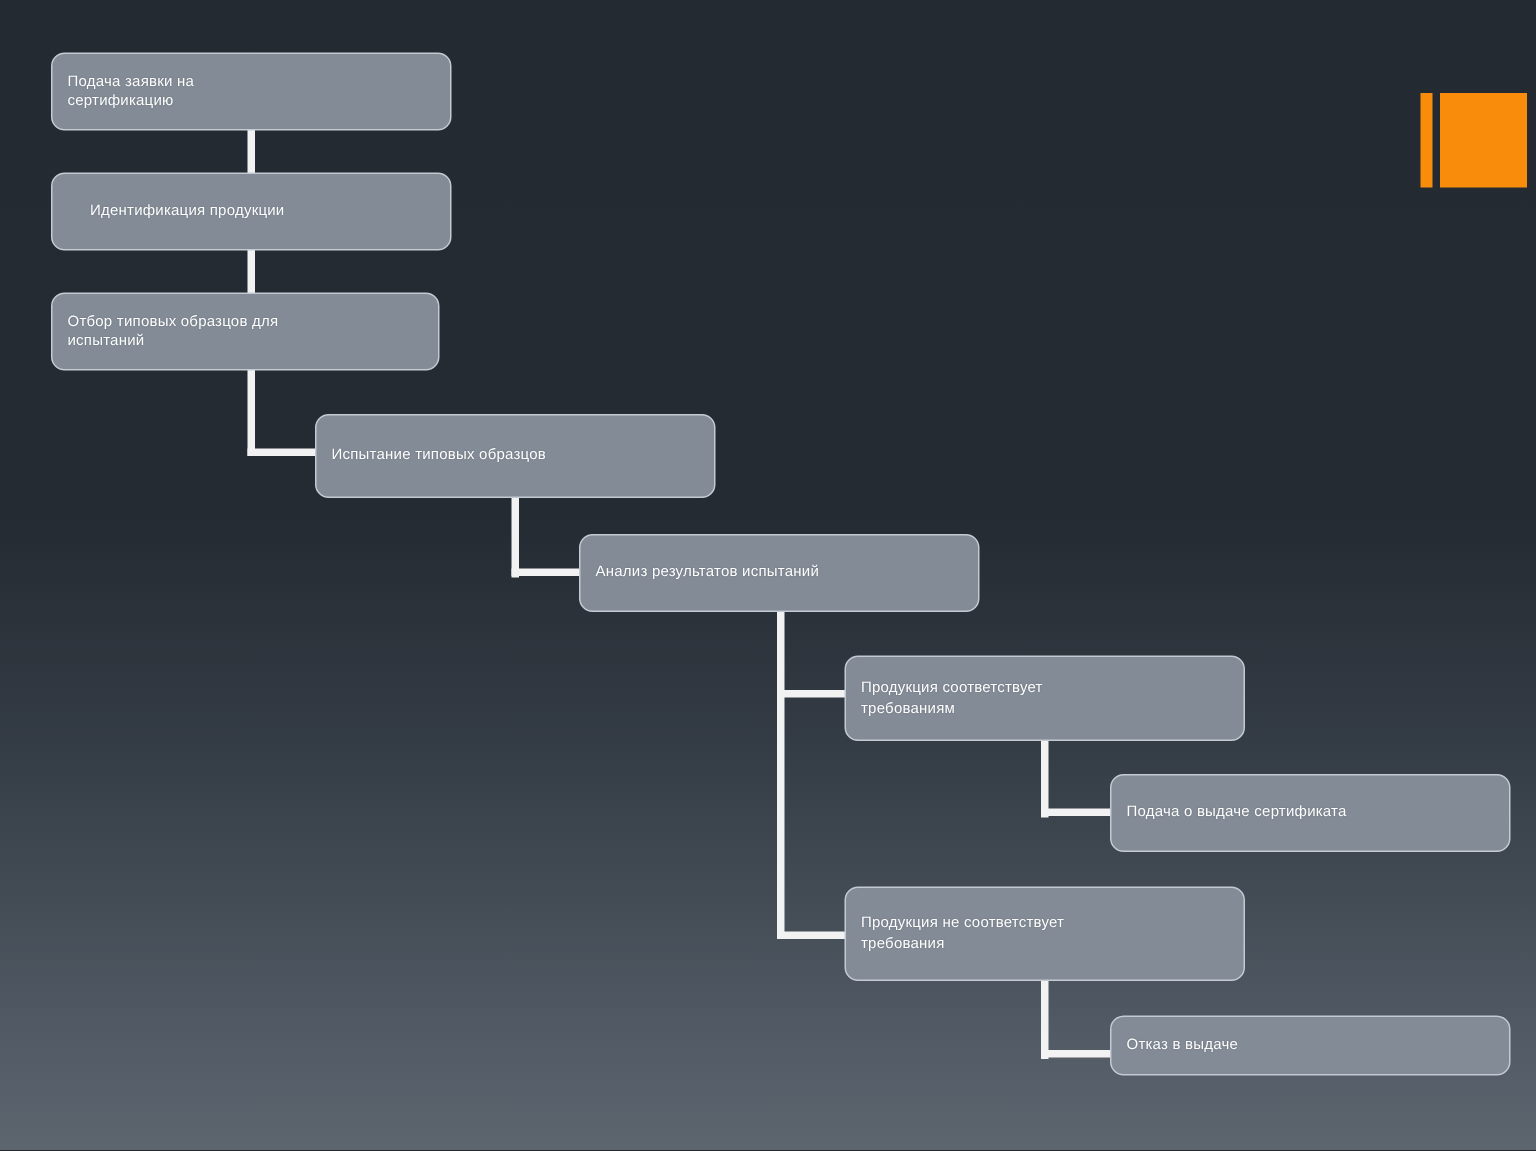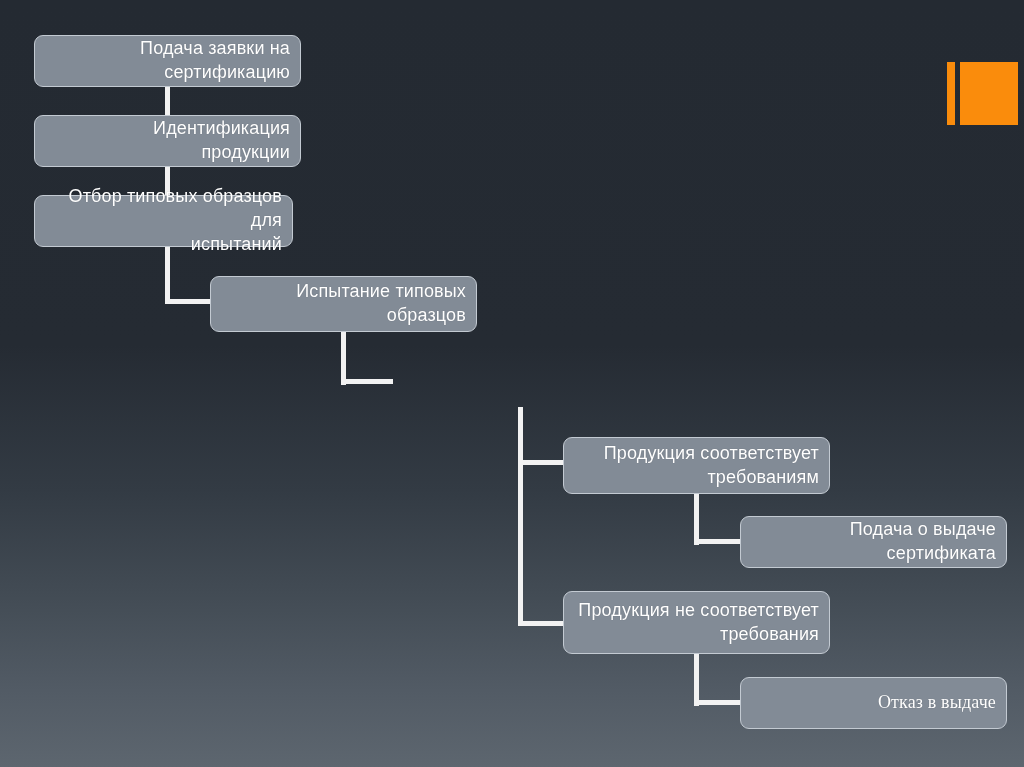--- a/index.html
+++ b/index.html
@@ -50,23 +50,23 @@
 
   .node {
     position: absolute;
     box-sizing: border-box;
     background: #828b96;
     border: 1px solid #c3cad2;
     border-radius: 9px;
     display: flex;
     align-items: center;
     justify-content: center;
-    text-align: right;
+    text-align: left;
     color: #ffffff;
-    font-size: 18px;
+    font-size: 10px;
     line-height: 1.32;
     letter-spacing: 0.15px;
     padding: 2px 10px;
     text-shadow: 0 0 1px rgba(0,0,0,0.25);
   }
   .node-label {
     display: block;
     width: 100%;
     white-space: pre-line;
   }
@@ -112,32 +112,35 @@
 
   <div class="node" style="left:34px; top:195px; width:259px; height:52px;">
     <span class="node-label">Отбор типовых образцов для
 испытаний</span>
   </div>
 
   <div class="node" style="left:210px; top:276px; width:267px; height:56px;">
     <span class="node-label">Испытание типовых образцов</span>
   </div>
 
+  <div class="node" style="left:386px; top:356px; width:267px; height:52px;">
+    <span class="node-label">Анализ результатов испытаний</span>
+  </div>
 
   <div class="node" style="left:563px; top:437px; width:267px; height:57px;">
     <span class="node-label">Продукция соответствует
 требованиям</span>
   </div>
 
   <div class="node" style="left:740px; top:516px; width:267px; height:52px;">
     <span class="node-label">Подача о выдаче сертификата</span>
   </div>
 
   <div class="node" style="left:563px; top:591px; width:267px; height:63px;">
     <span class="node-label">Продукция не соответствует
 требования</span>
   </div>
 
-  <div class="node" style="left:740px; top:677px; width:267px; height:52px;font-family:Liberation Serif, serif;">
+  <div class="node" style="left:740px; top:677px; width:267px; height:40px;">
     <span class="node-label">Отказ в выдаче</span>
   </div>
 
 </div>
 
 </body></html>

